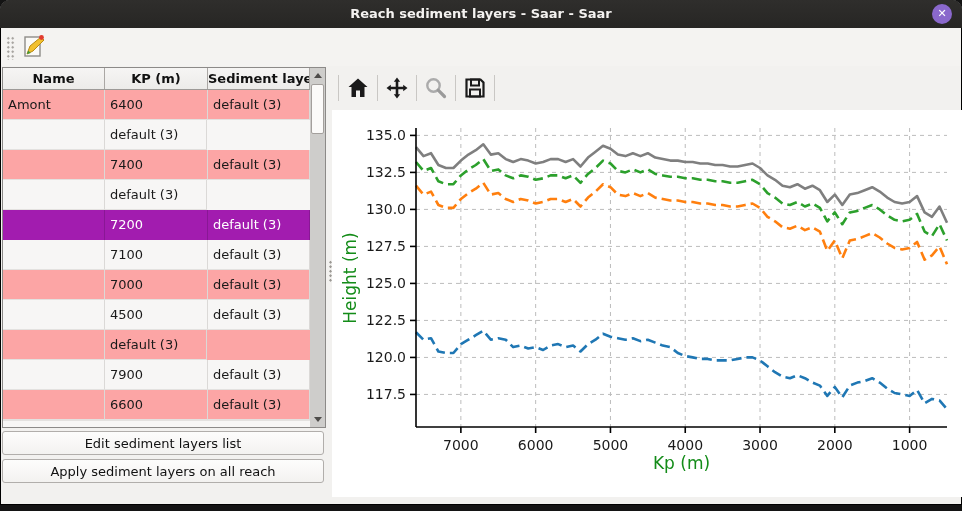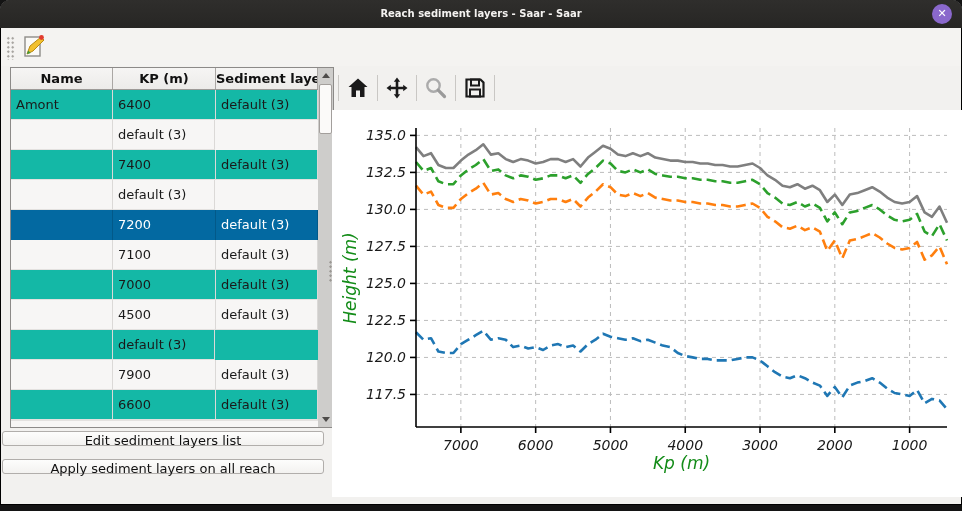--- a/index.html
+++ b/index.html
@@ -13,21 +13,21 @@
     box-shadow:0 0 0 1px #000 inset;
   }
   
   .titlebar{
     position:absolute;left:0;top:0;width:100%;height:28px;
     background:linear-gradient(#2f2e2c,#272624);
     border-radius:10px 10px 0 0;
   }
   .title-text{
     position:absolute;left:0;right:0;top:0;height:28px;line-height:28px;
-    text-align:center;color:#f4f2f0;font-size:10px;font-weight:bold;
+    text-align:center;color:#f4f2f0;font-size:13px;font-weight:bold;
   }
   .close-btn{
     position:absolute;right:10px;top:4px;width:20px;height:20px;border-radius:50%;
     background:#8a68cc;color:#fff;font-size:11px;font-weight:bold;
     text-align:center;line-height:20px;cursor:pointer;
   }
   
   .main-toolbar{
     position:absolute;left:1px;top:28px;width:960px;height:38px;background:#f4f3f1;
   }
@@ -35,36 +35,36 @@
     position:absolute;left:5px;top:8px;width:9px;height:24px;
     background-image:radial-gradient(#a19e9a 1px, transparent 1.3px);
     background-size:4.5px 4.5px;
   }
   .edit-btn{
     position:absolute;left:16px;top:3px;width:32px;height:32px;border:none;
     background:transparent;padding:2px;cursor:pointer;
   }
   
   .table-frame{
-    position:absolute;left:10px;top:67px;width:324px;height:361px;
+    position:absolute;left:2px;top:67px;width:324px;height:361px;
     border:1px solid #8c8a88;background:#fff;box-sizing:border-box;overflow:hidden;
   }
   .thead{
     position:absolute;left:0;top:0;width:322px;height:21px;display:flex;
     background:linear-gradient(#f6f5f4,#ecebe9);border-bottom:1px solid #9d9a97;
   }
   .hc{
     font-size:13px;font-weight:bold;color:#111;text-align:center;line-height:21px;
     border-right:1px solid #aaa7a4;box-sizing:border-box;overflow:hidden;white-space:nowrap;
   }
   .c0{width:102px;} .c1{width:103px;} .c2{width:102px;}
   .tbody{position:absolute;left:0;top:22px;width:307px;}
-  .trow{display:flex;height:30px;background:#14b8a6;}
+  .trow{display:flex;height:30px;background:#fca5a5;}
   .trow.alt{background:#f7f6f5;}
-  .trow.sel{background:#0369a1;}
+  .trow.sel{background:#a21caf;}
   .td{
     font-size:13px;color:#1a1a1a;line-height:30px;padding-left:5px;
     border-right:1px solid #dbd9d7;border-bottom:1px solid #e3e1df;
     box-sizing:border-box;overflow:hidden;white-space:nowrap;
   }
   .trow.sel .td{color:#fff;border-right:1px solid rgba(0,0,0,.15);border-bottom:none;}
   .trow-partial{height:8px;background:#f7f6f5;border-top:1px solid #e3e1df;width:307px;}
   
   .vscroll{
     position:absolute;right:0;top:0;width:15px;height:359px;background:#cecdcb;
@@ -80,21 +80,21 @@
     position:absolute;left:3.5px;top:5px;width:0;height:0;
     border-left:4px solid transparent;border-right:4px solid transparent;
     border-top:5px solid #4e4c4a;
   }
   .sb-thumb{
     position:absolute;left:0;top:16px;width:13px;height:50px;margin-left:0.5px;
     background:#fbfaf9;border:1px solid #a39f9c;border-radius:2px;box-sizing:border-box;cursor:grab;
   }
   
   .panel-btn{
-    position:absolute;left:2px;width:322px;height:15px;
+    position:absolute;left:2px;width:322px;height:24px;
     border:1px solid #b1aeab;border-radius:3px;
     background:linear-gradient(#fdfdfc,#f3f2f0);
     font-family:"DejaVu Sans",sans-serif;font-size:13px;color:#111;cursor:pointer;
   }
   .btn-edit-list{top:431px;}
   .btn-apply{top:459px;}
   
   .splitter{
     position:absolute;left:328px;top:260px;width:5px;height:22px;
     background-image:radial-gradient(#9b9894 1px, transparent 1.3px);
@@ -102,21 +102,21 @@
   }
   
   .mpl-toolbar{
     position:absolute;left:336px;top:72px;height:32px;display:flex;align-items:center;
   }
   .mpl-sep{width:1px;height:26px;background:#c9c7c4;margin:0 2px;}
   .mpl-btn{
     width:34px;height:32px;border:none;background:transparent;padding:4px 5px;cursor:pointer;
   }
   .canvas{
-    position:absolute;left:332px;top:110px;width:630px;height:387px;background:#fff;font-style:italic;
+    position:absolute;left:332px;top:110px;width:630px;height:387px;background:#fff;
   }
   .canvas svg{display:block;}
 </style>
 </head>
 <body>
 
 <div class="window">
 
   <div class="titlebar">
     <div class="title-text">Reach sediment layers - Saar - Saar</div>

